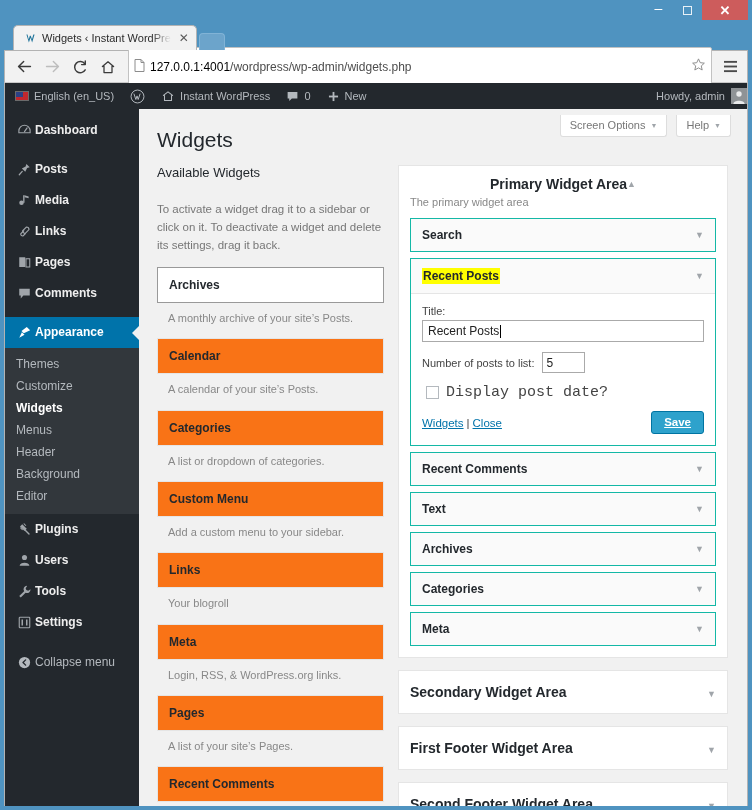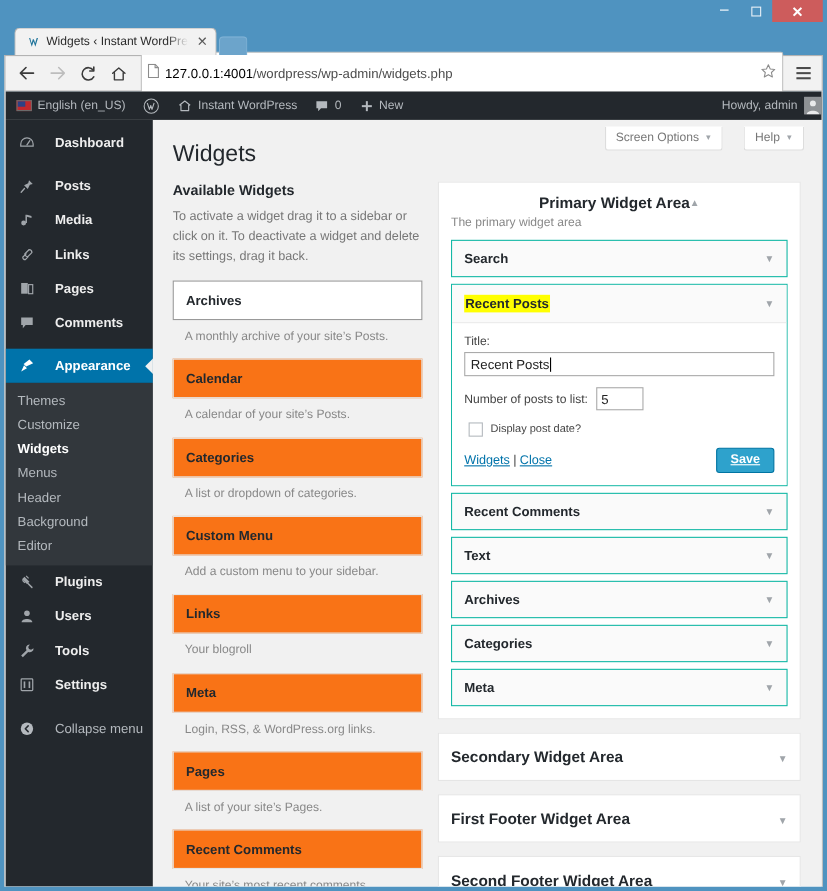--- a/index.html
+++ b/index.html
@@ -135,21 +135,21 @@
 
   
   #admin-body { flex: 1; display: flex; overflow: hidden; }
 
   
   #adminmenu {
     width: 134px; flex: none; background: #23282d; color: #eee;
     font-size: 12px; overflow: hidden; position: relative;
   }
   .menu-item {
-    display: flex; align-items: center; gap: 18px;
+    display: flex; align-items: center; gap: 3px;
     padding: 8px 0 8px 11px; color: #eeeeee; font-weight: bold;
     position: relative; line-height: 1.2;
   }
   .menu-item .mi-icon {
     width: 16px; flex: none; display: flex; align-items: center; justify-content: center;
     color: #a0a5aa;
   }
   .menu-item.current {
     background: #0073aa; color: #fff;
   }
@@ -166,41 +166,41 @@
   .menu-sep { height: 8px; }
   .menu-item.collapse { color: #b4b9be; font-weight: normal; padding-top:9px; }
   .menu-item.collapse .mi-icon { color: #b4b9be; }
 
   
   #wpbody {
     flex: 1; background: #f1f1f1; position: relative; overflow: hidden;
     padding: 0 16px 0 18px;
   }
   #screen-meta-links {
-    position: absolute; right: 16px; top: 6px; display: flex; gap: 19px; z-index: 5;
+    position: absolute; right: 16px; top: 6px; display: flex; gap: 9px; z-index: 5;
   }
   .meta-link-btn {
     background: #fff; border: 1px solid #ddd; border-top: none;
     border-radius: 0 0 3px 3px;
     font-size: 11px; color: #777; padding: 4px 9px 5px 9px;
     display: flex; align-items: center; gap: 5px;
   }
   .meta-link-btn .caret { font-size: 7px; color: #a0a5aa; }
 
   #page-title-h {
     font-size: 21px; font-weight: normal; color: #23282d;
     padding: 17px 0 12px 0; line-height: 1.3;
   }
 
   #widgets-layout { display: flex; gap: 14px; }
 
   
   #left-col { width: 227px; flex: none; }
   #available-title {
-    font-size: 13px; font-weight: bold; color: #23282d; margin-bottom: 9px;
+    font-size: 13px; font-weight: normal; color: #23282d; margin-bottom: 21px;
   }
   #available-desc {
     font-size: 11.5px; color: #777; line-height: 1.55; margin-bottom: 12px;
   }
   .widget-card {
     background: #f97316; border: 1px solid #e5e5e5;
     padding: 10px 11px; font-size: 12px; font-weight: bold; color: #23282d;
     margin-bottom: 4px;
   }
   .widget-card.hovered { border: 1px solid #999; background: #fff; }
@@ -247,21 +247,21 @@
   .f-row { display: flex; align-items: center; gap: 7px; margin-top: 10px; }
   .f-row .f-label { margin-bottom: 0; }
   .f-num {
     width: 43px; height: 21px; border: 1px solid #aaa; background: #fff;
     font-size: 12px; color: #222; padding: 0 4px; display:flex; align-items:center;
   }
   .f-check-row { display: flex; align-items: center; gap: 7px; margin-top: 11px; padding-left:4px;}
   .f-checkbox {
     width: 13px; height: 13px; border: 1px solid #b4b9be; background: #fff; flex:none;
   }
-  .f-check-row label { font-size: 10px; color: #444; }
+  .f-check-row label { font-size: 15px; color: #444; font-family: Liberation Mono, monospace; }
   .wdg-actions {
     display: flex; align-items: center; justify-content: space-between;
     margin-top: 10px; padding-bottom: 2px;
   }
   .link-set { font-size: 11.5px; color: #444; }
   .link-set a { color: #0073aa; text-decoration: underline; }
   .link-set .sep { color: #444; padding: 0 3px; text-decoration: none;}
   .btn-save {
     background: #2ea2cc; border: 1px solid #0074a2; border-radius: 3px;
     color: #fff; font-size: 11.5px; font-weight: bold;

